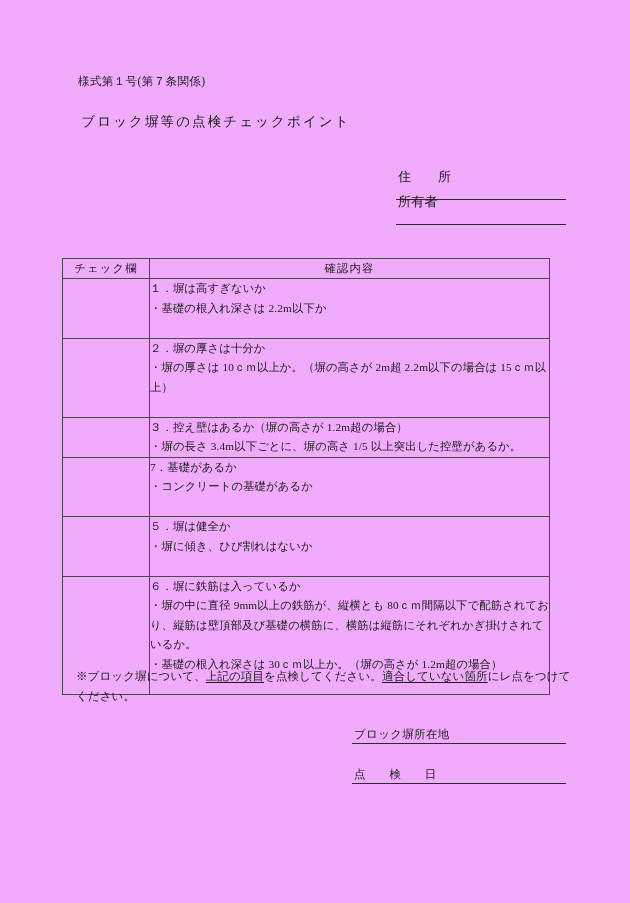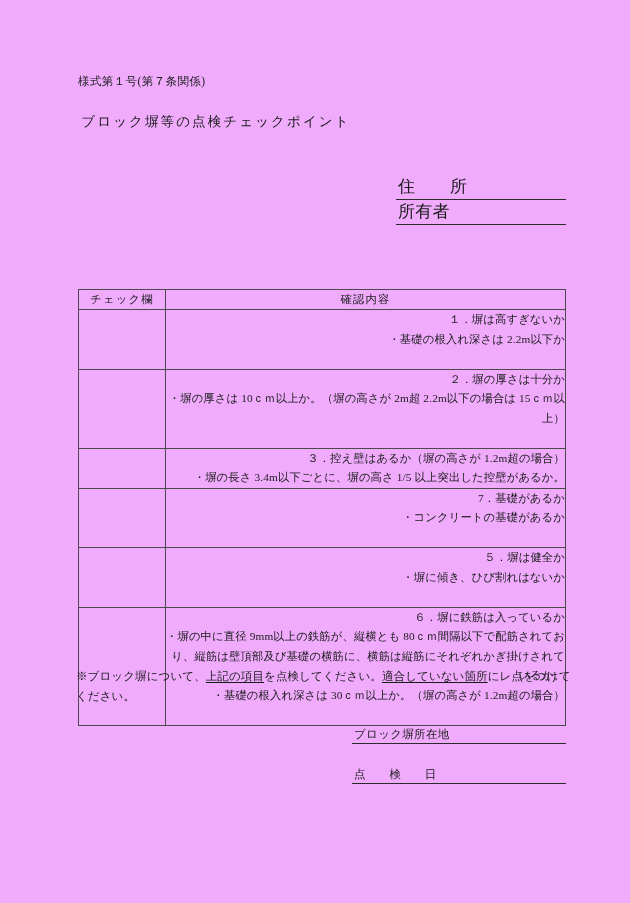--- a/index.html
+++ b/index.html
@@ -56,44 +56,42 @@
   }
   .owner-row {
     position: relative;
     height: 19px;
     border-bottom: 1px solid #2b2b2b;
     margin-bottom: 5px;
   }
   .owner-label {
     position: absolute;
     left: 2px;
-    bottom: 1px;
-    font-size: 17px;
+    bottom: 13px;
+    font-size: 13px;
     white-space: nowrap;
     letter-spacing: 0.3px;
   }
 
   
   .check-table {
     position: absolute;
-    left: 78px;
+    left: 62px;
     top: 258px;
     width: 487px;
     border-collapse: collapse;
     table-layout: fixed;
-    margin-top: 31px;
   }
   .check-table th,
   .check-table td {
     border: 1px solid #4a4a4a;
     vertical-align: top;
     font-weight: normal;
     font-size: 11.3px;
     padding: 0;
-    text-align: right;
   }
   .col-check { width: 87px; }
   .col-content { width: 400px; }
 
   .check-table thead th {
     text-align: center;
     height: 16px;
     line-height: 16px;
     font-size: 11.3px;
     letter-spacing: 1.2px;

